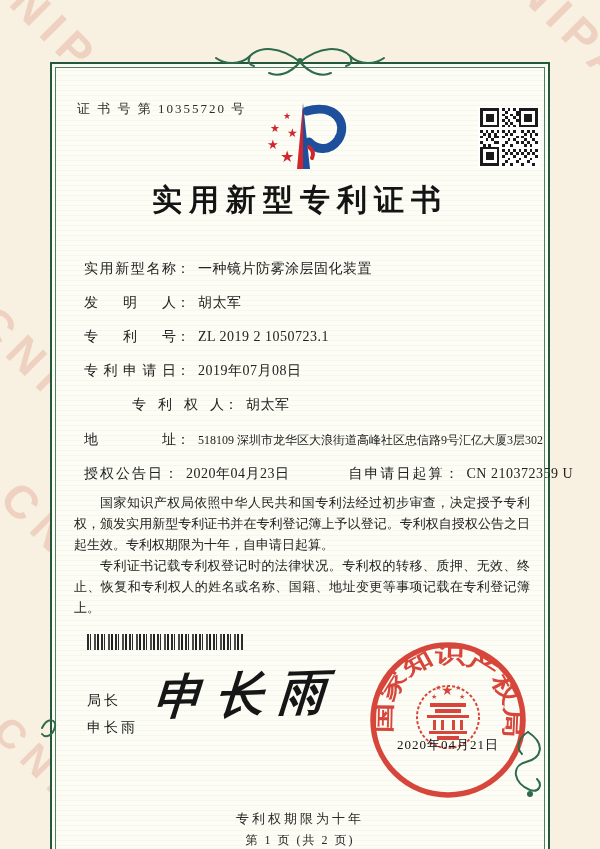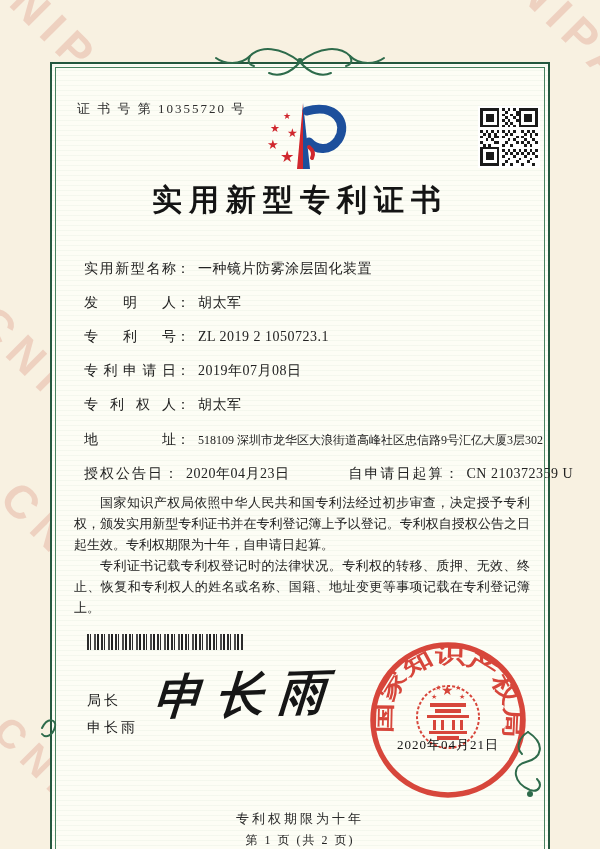--- a/index.html
+++ b/index.html
@@ -199,21 +199,21 @@
     </div>
     <div class="abs row" style="top:230px;">
       <span class="flabel">发明人</span><span class="fcolon">：</span><span class="fvalue">胡太军</span>
     </div>
     <div class="abs row" style="top:264px;">
       <span class="flabel">专利号</span><span class="fcolon">：</span><span class="fvalue">ZL 2019 2 1050723.1</span>
     </div>
     <div class="abs row" style="top:298px;">
       <span class="flabel">专利申请日</span><span class="fcolon">：</span><span class="fvalue">2019年07月08日</span>
     </div>
-    <div class="abs row" style="top:332px;">
+    <div class="abs row" style="top:332px;margin-left:48px;">
       <span class="flabel">专利权人</span><span class="fcolon">：</span><span class="fvalue">胡太军</span>
     </div>
     <div class="abs row" style="top:367px;">
       <span class="flabel">地址</span><span class="fcolon">：</span><span class="fvalue small">518109 深圳市龙华区大浪街道高峰社区忠信路9号汇亿大厦3层302</span>
     </div>
     <div class="abs row" style="top:401px;">
       <span class="glabel">授权公告日</span><span class="fcolon">：</span><span class="fvalue">2020年04月23日</span>
       <span style="display:inline-block;width:52px;"></span>
       <span class="glabel">自申请日起算</span><span class="fcolon">：</span><span class="fvalue">CN 210372359 U</span>
     </div>

